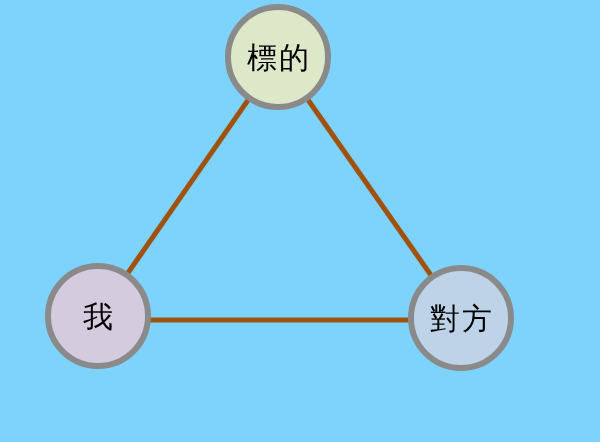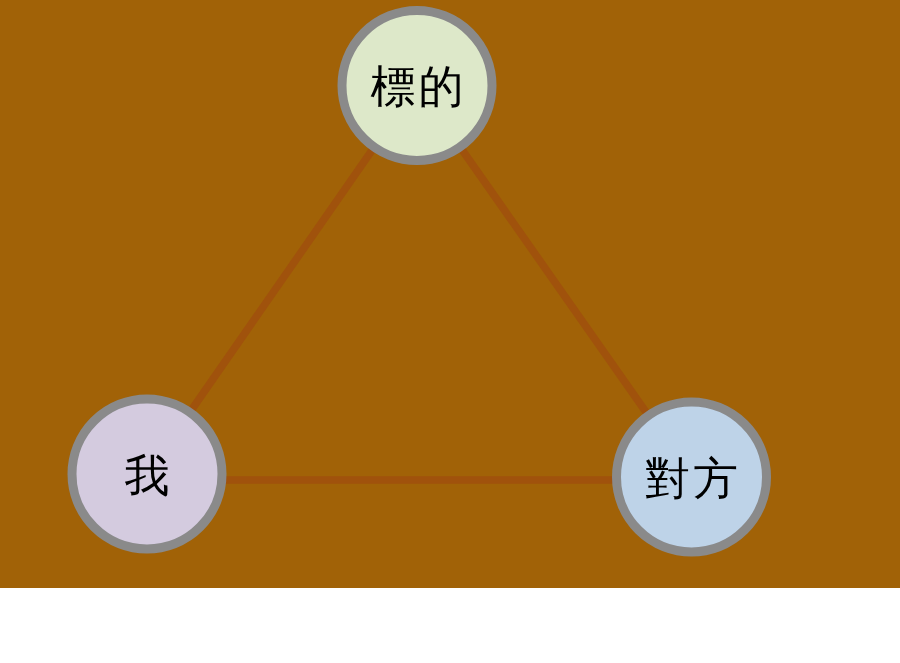--- a/index.html
+++ b/index.html
@@ -3,22 +3,22 @@
 <meta charset="utf-8">
 <style>
   html, body {
     margin: 0;
     padding: 0;
     background: #ffffff;
   }
   .stage {
     position: relative;
     width: 600px;
-    height: 392px;
-    background: #a16207;
+    height: 442px;
+    background: #7dd3fc;
     overflow: hidden;
     font-family: "DejaVu Sans", "Liberation Sans", sans-serif;
   }
   svg { display: block; }
   .node-label {
     font-family: "DejaVu Sans", "Liberation Sans", sans-serif;
     font-size: 30px;
     fill: #000000;
     letter-spacing: 2px;
   }

